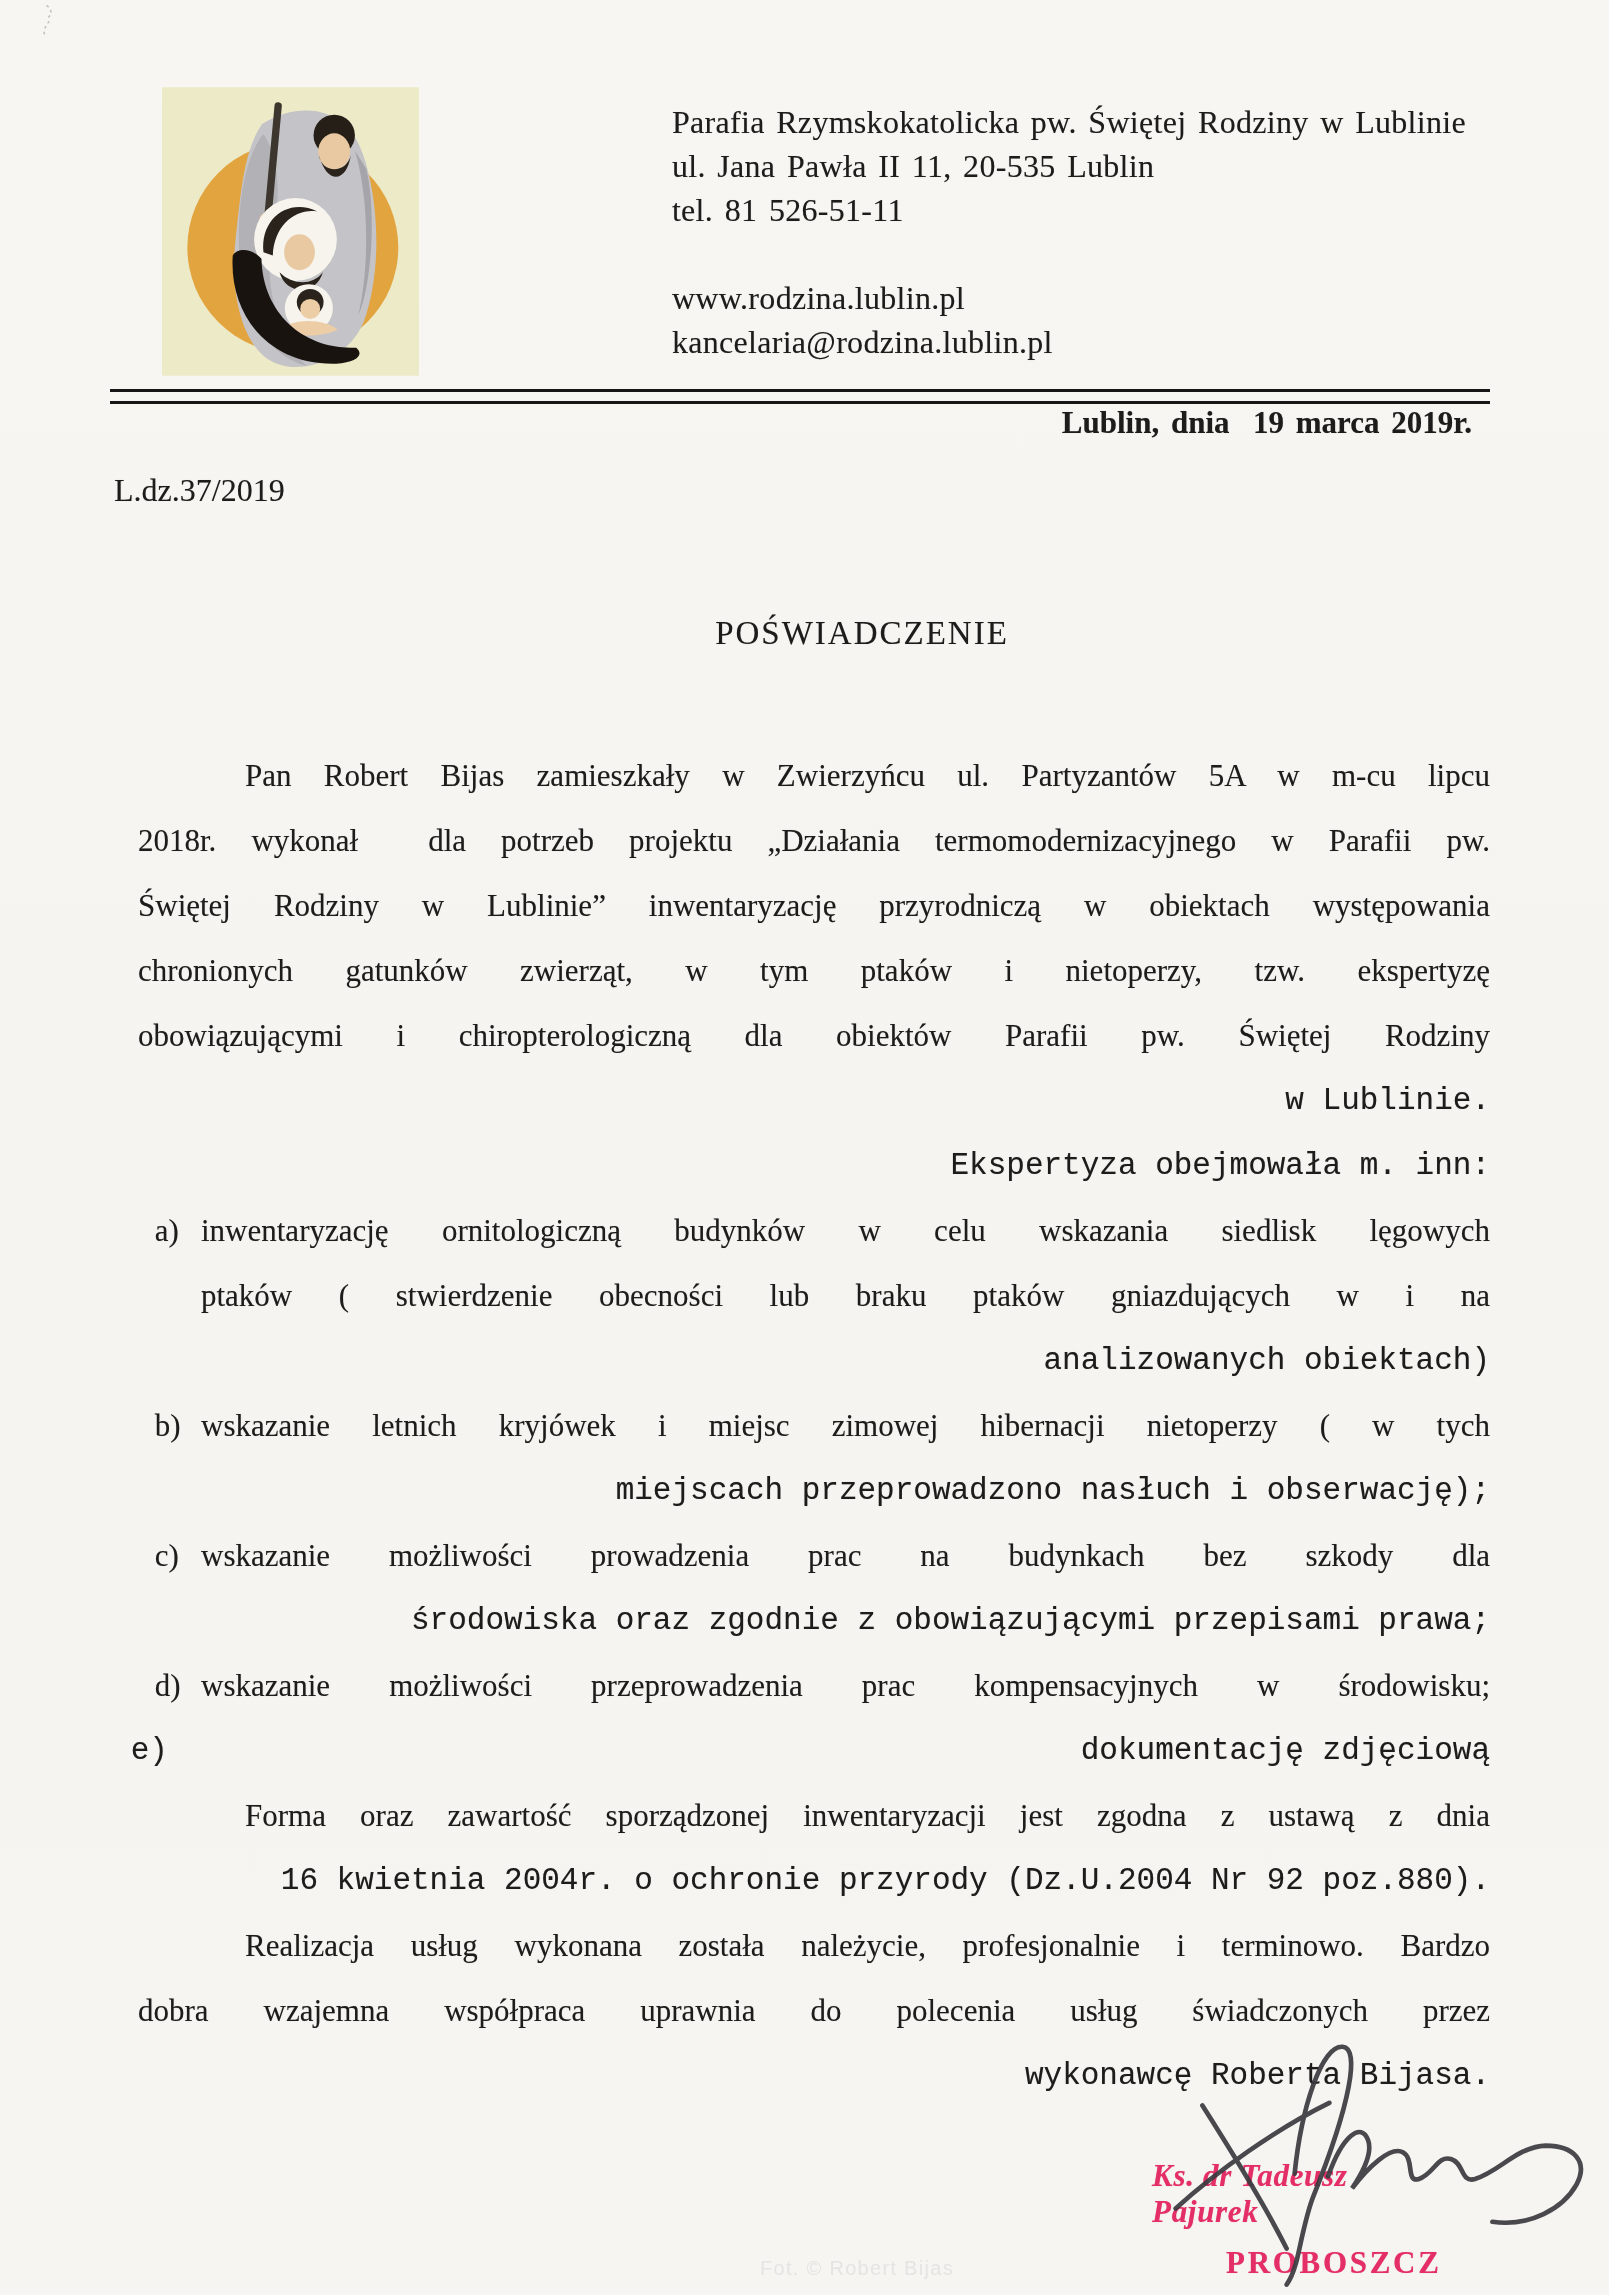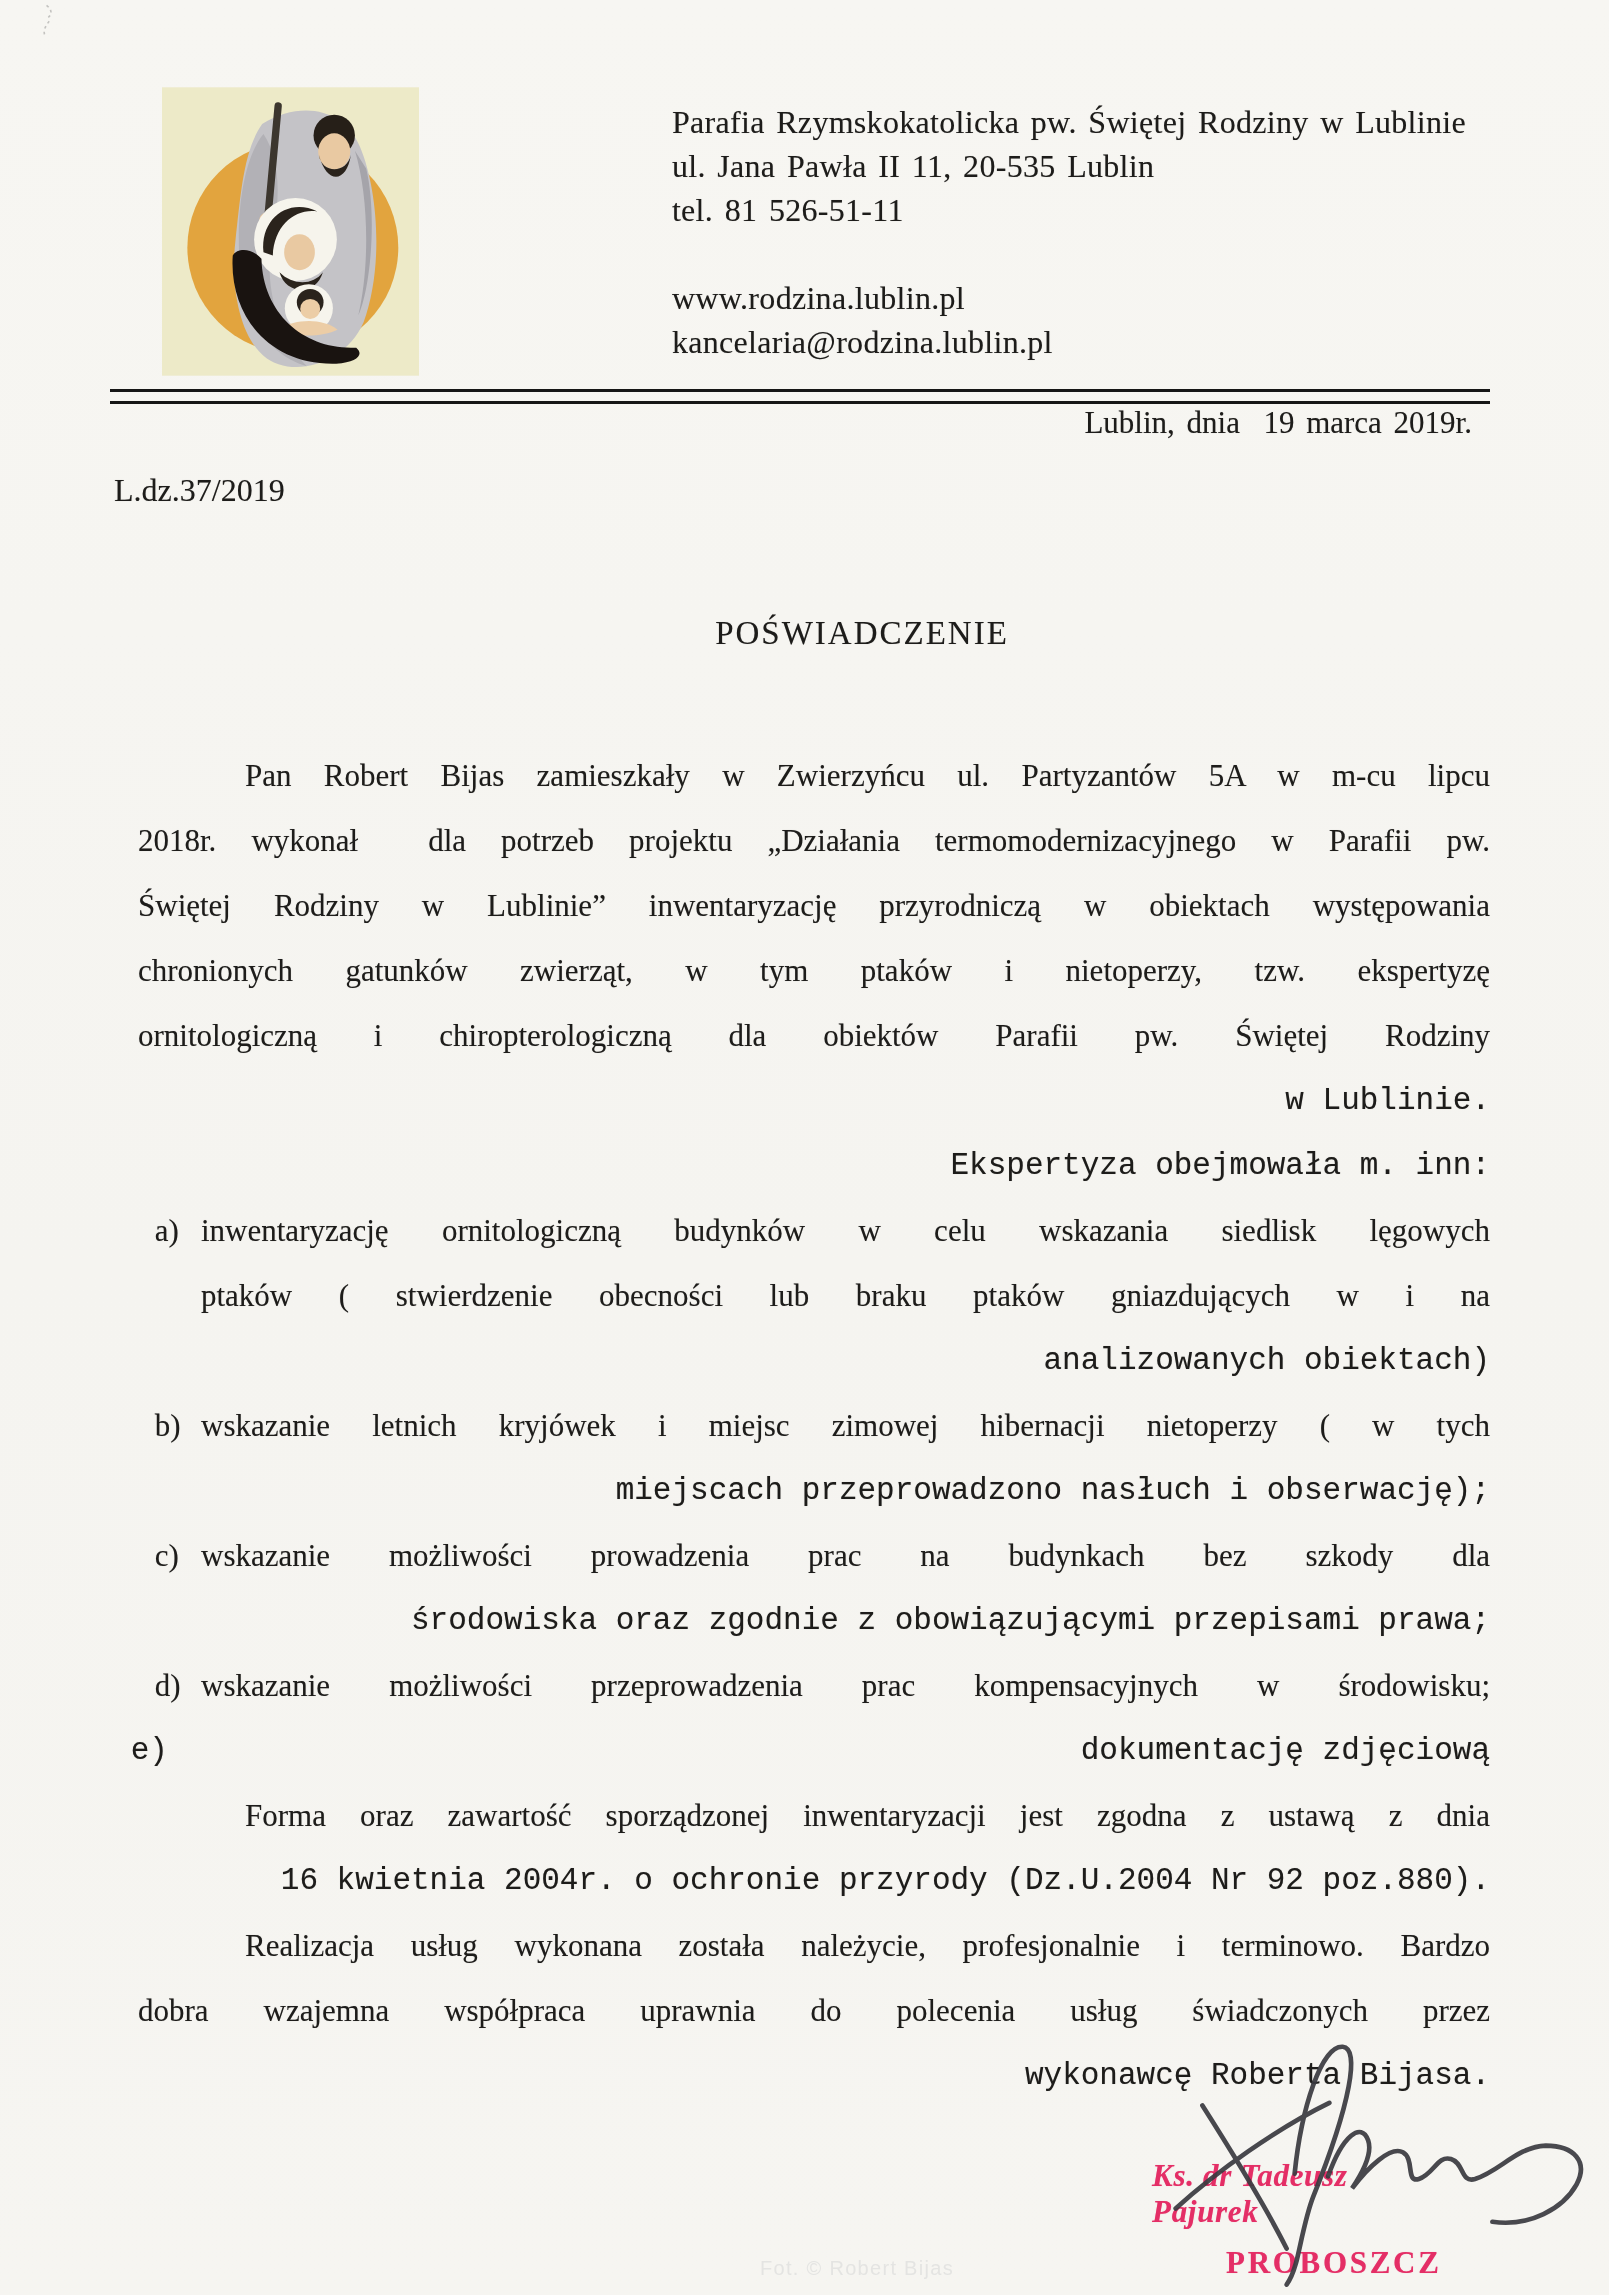--- a/index.html
+++ b/index.html
@@ -18,21 +18,21 @@
     position:absolute;top:100px;right:143px;
     text-align:left;font-size:32px;line-height:44px;letter-spacing:0.3px;word-spacing:3.3px;
   }
   .header-spacer{height:44px;}
   .rule{
     position:absolute;left:110px;top:389px;width:1380px;height:8.7px;
     border-top:3.3px solid #161616;border-bottom:3.3px solid #161616;
   }
   .dateline{
     position:absolute;top:405px;right:137px;
-    font-size:31px;white-space:pre-wrap;word-spacing:4px;
+    font-size:31px;white-space:pre-wrap;word-spacing:4px;font-weight:bold;
   }
   .refline{position:absolute;top:472px;left:114px;font-size:32px;}
   .doc-title{
     position:absolute;top:615px;left:174px;width:1376px;
     text-align:center;font-size:33px;letter-spacing:2px;
   }
   
   .body-block{
     position:absolute;top:743px;left:114px;width:1376px;
     font-size:31px;line-height:65px;
@@ -108,21 +108,21 @@
   <div class="dateline">Lublin, dnia  19 marca 2019r.</div>
   <div class="refline">L.dz.37/2019</div>
 
   <div class="doc-title">POŚWIADCZENIE</div>
 
   <div class="body-block" id="body-block">
       <div class="bline j ind"><span>Pan Robert Bijas zamieszkały w Zwierzyńcu ul. Partyzantów 5A w m-cu lipcu</span></div>
       <div class="bline j"><span>2018r. wykonał  dla potrzeb projektu „Działania termomodernizacyjnego w Parafii pw.</span></div>
       <div class="bline j"><span>Świętej Rodziny w Lublinie” inwentaryzację przyrodniczą w obiektach występowania</span></div>
       <div class="bline j"><span>chronionych gatunków zwierząt, w tym ptaków i nietoperzy, tzw. ekspertyzę</span></div>
-      <div class="bline j"><span>ornitologiczną i chiropterologiczną dla obiektów Parafii pw. Świętej Rodziny</span></div>
+      <div class="bline j"><span>obowiązującymi i chiropterologiczną dla obiektów Parafii pw. Świętej Rodziny</span></div>
       <div class="bline l"><span>w Lublinie.</span></div>
       <div class="bline l ind"><span>Ekspertyza obejmowała m. inn:</span></div>
       <div class="bline j li"><span class="marker">a)</span><span>inwentaryzację ornitologiczną budynków w celu wskazania siedlisk lęgowych</span></div>
       <div class="bline j lc"><span>ptaków ( stwierdzenie obecności lub braku ptaków gniazdujących w i na</span></div>
       <div class="bline l lc"><span>analizowanych obiektach)</span></div>
       <div class="bline j li"><span class="marker">b)</span><span>wskazanie letnich kryjówek i miejsc zimowej hibernacji nietoperzy ( w tych</span></div>
       <div class="bline l lc"><span>miejscach przeprowadzono nasłuch i obserwację);</span></div>
       <div class="bline j li"><span class="marker">c)</span><span>wskazanie możliwości prowadzenia prac na budynkach bez szkody dla</span></div>
       <div class="bline l lc"><span>środowiska oraz zgodnie z obowiązującymi przepisami prawa;</span></div>
       <div class="bline j li"><span class="marker">d)</span><span>wskazanie możliwości przeprowadzenia prac kompensacyjnych w środowisku;</span></div>

